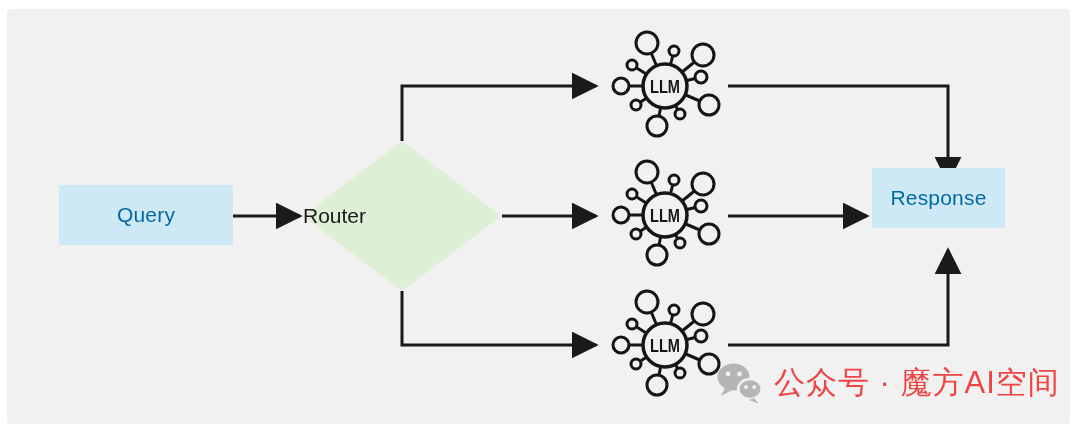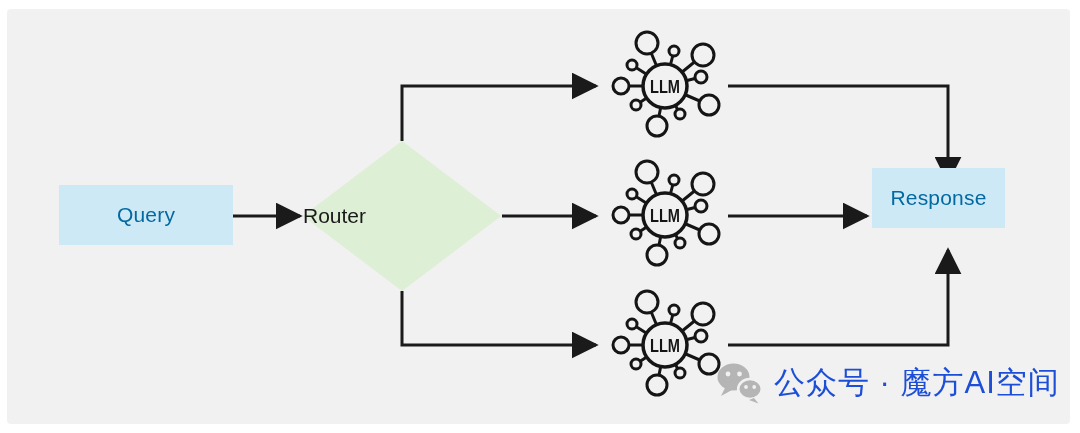--- a/index.html
+++ b/index.html
@@ -30,21 +30,21 @@
   .llm-icon-1{left:605px;top:26px;}
   .llm-icon-2{left:605px;top:155px;}
   .llm-icon-3{left:605px;top:285px;}
   .llm-text{
     font-family:"Liberation Sans",sans-serif;
     font-weight:bold;font-size:19px;fill:#151515;
   }
   .watermark{
     position:absolute;left:716px;top:362px;
     display:flex;align-items:center;gap:11px;
-    color:#1d4ed8;font-size:31px;letter-spacing:1px;white-space:nowrap;
+    color:#ef4444;font-size:31px;letter-spacing:1px;white-space:nowrap;
   }
   .hidden-defs{position:absolute;width:0;height:0;overflow:hidden;}
 </style>
 </head>
 <body>
 
 <div class="page">
   <div class="canvas"></div>
 
   <svg class="hidden-defs" aria-hidden="true">

